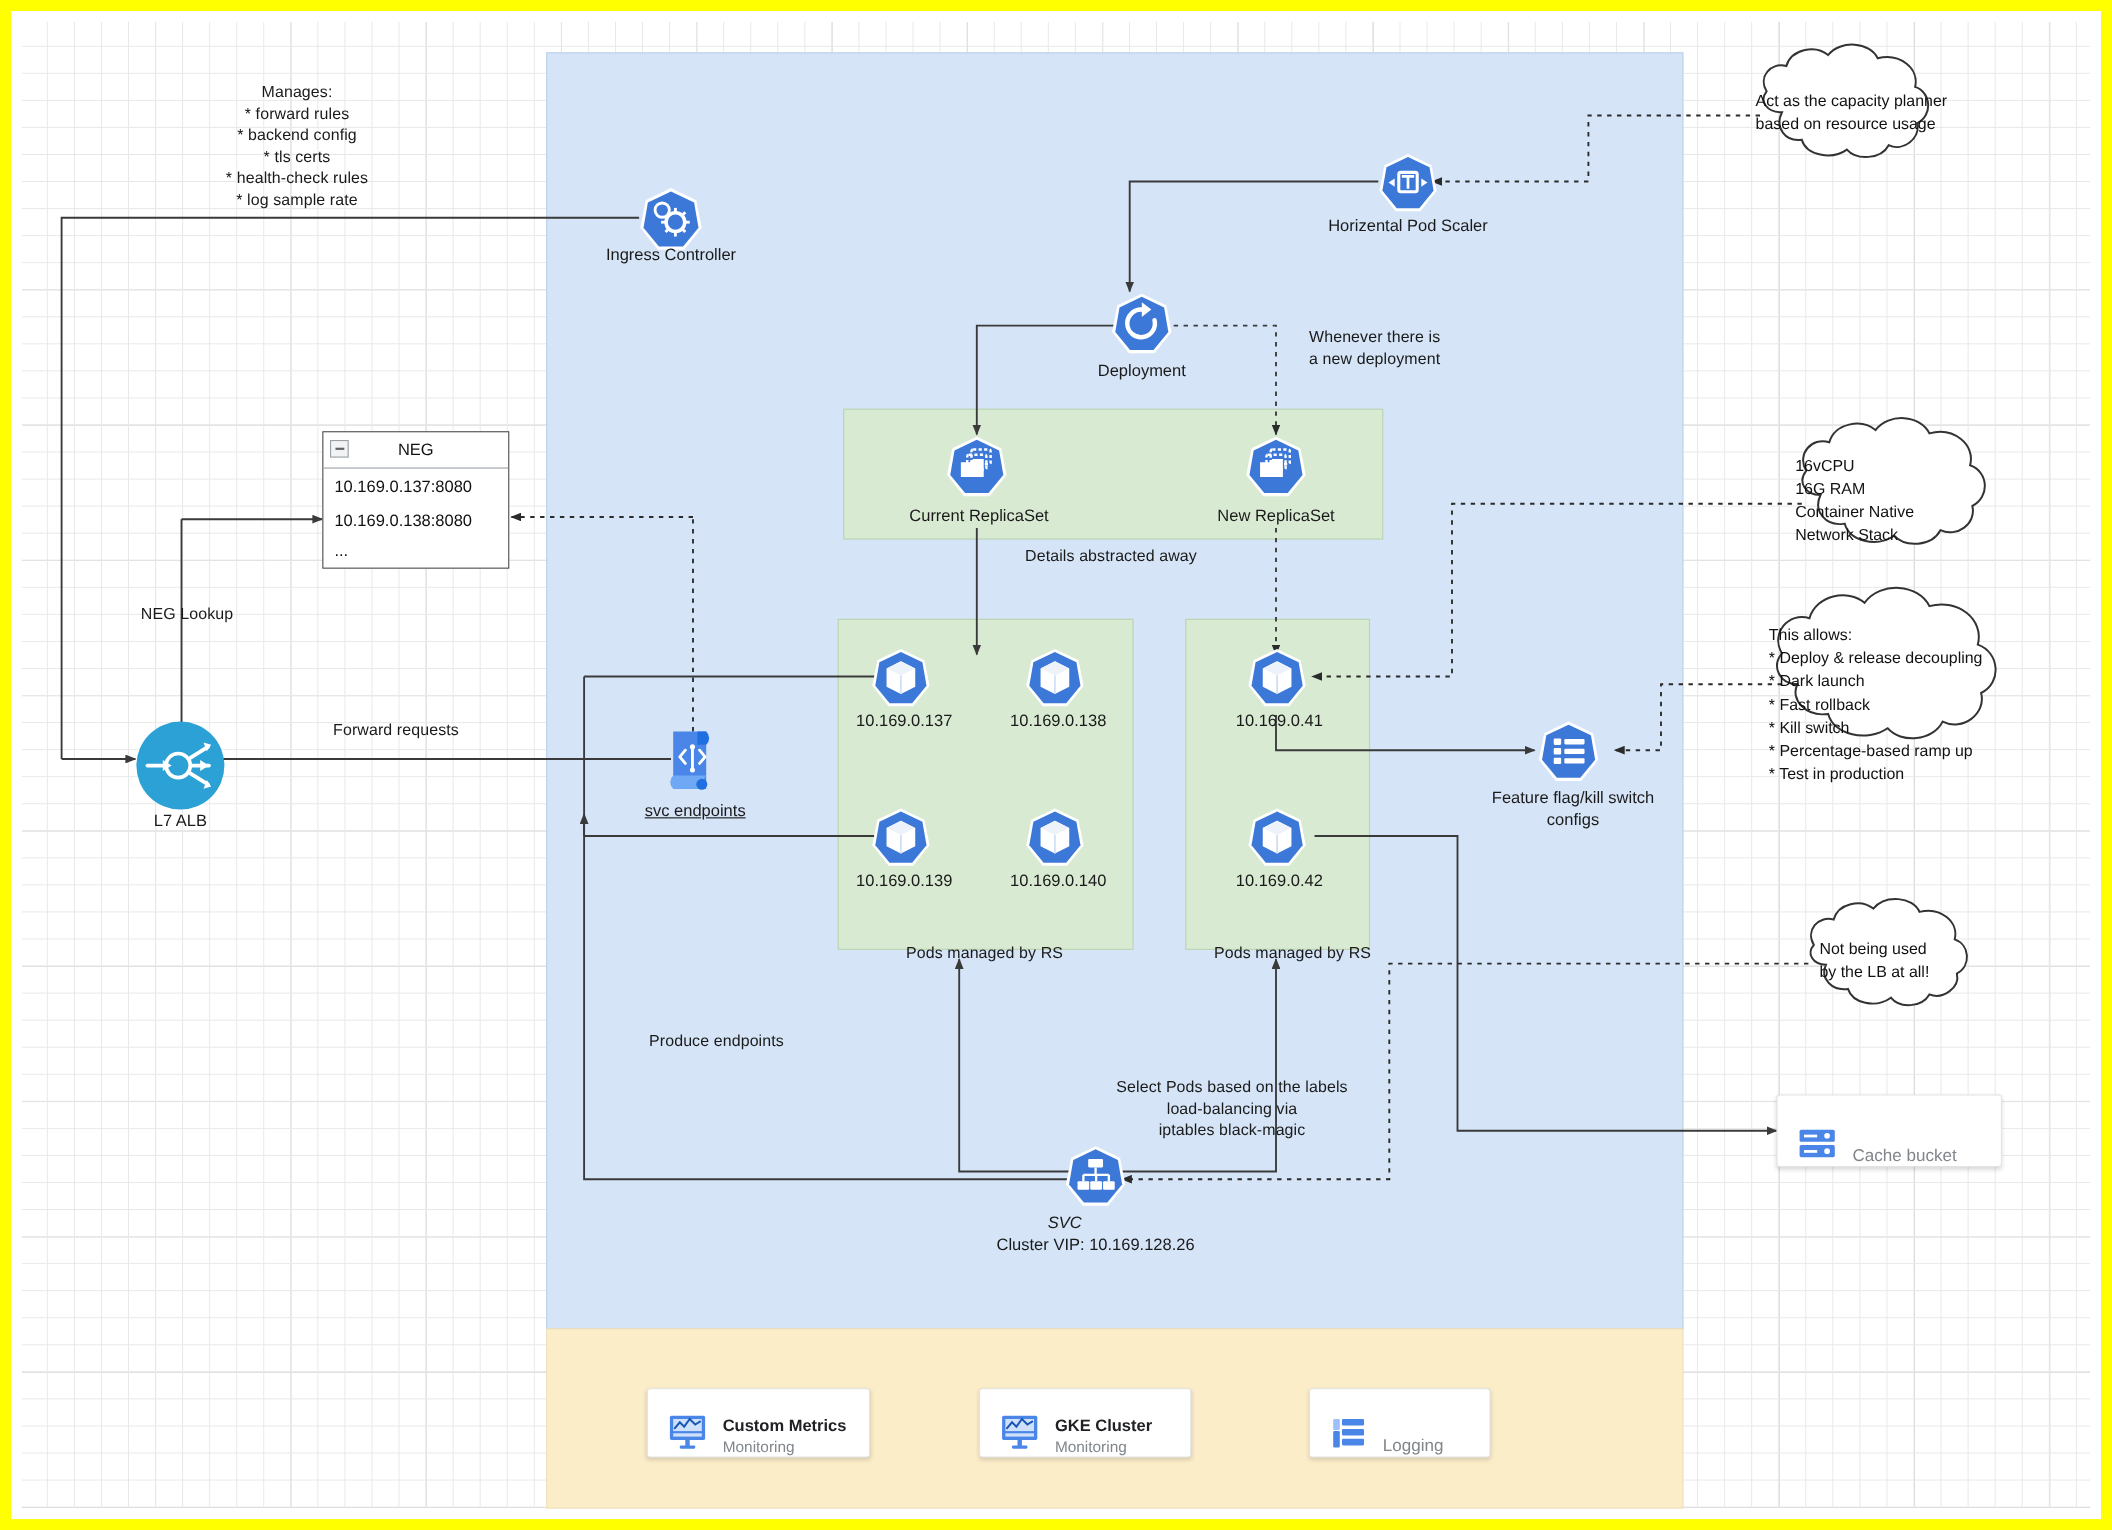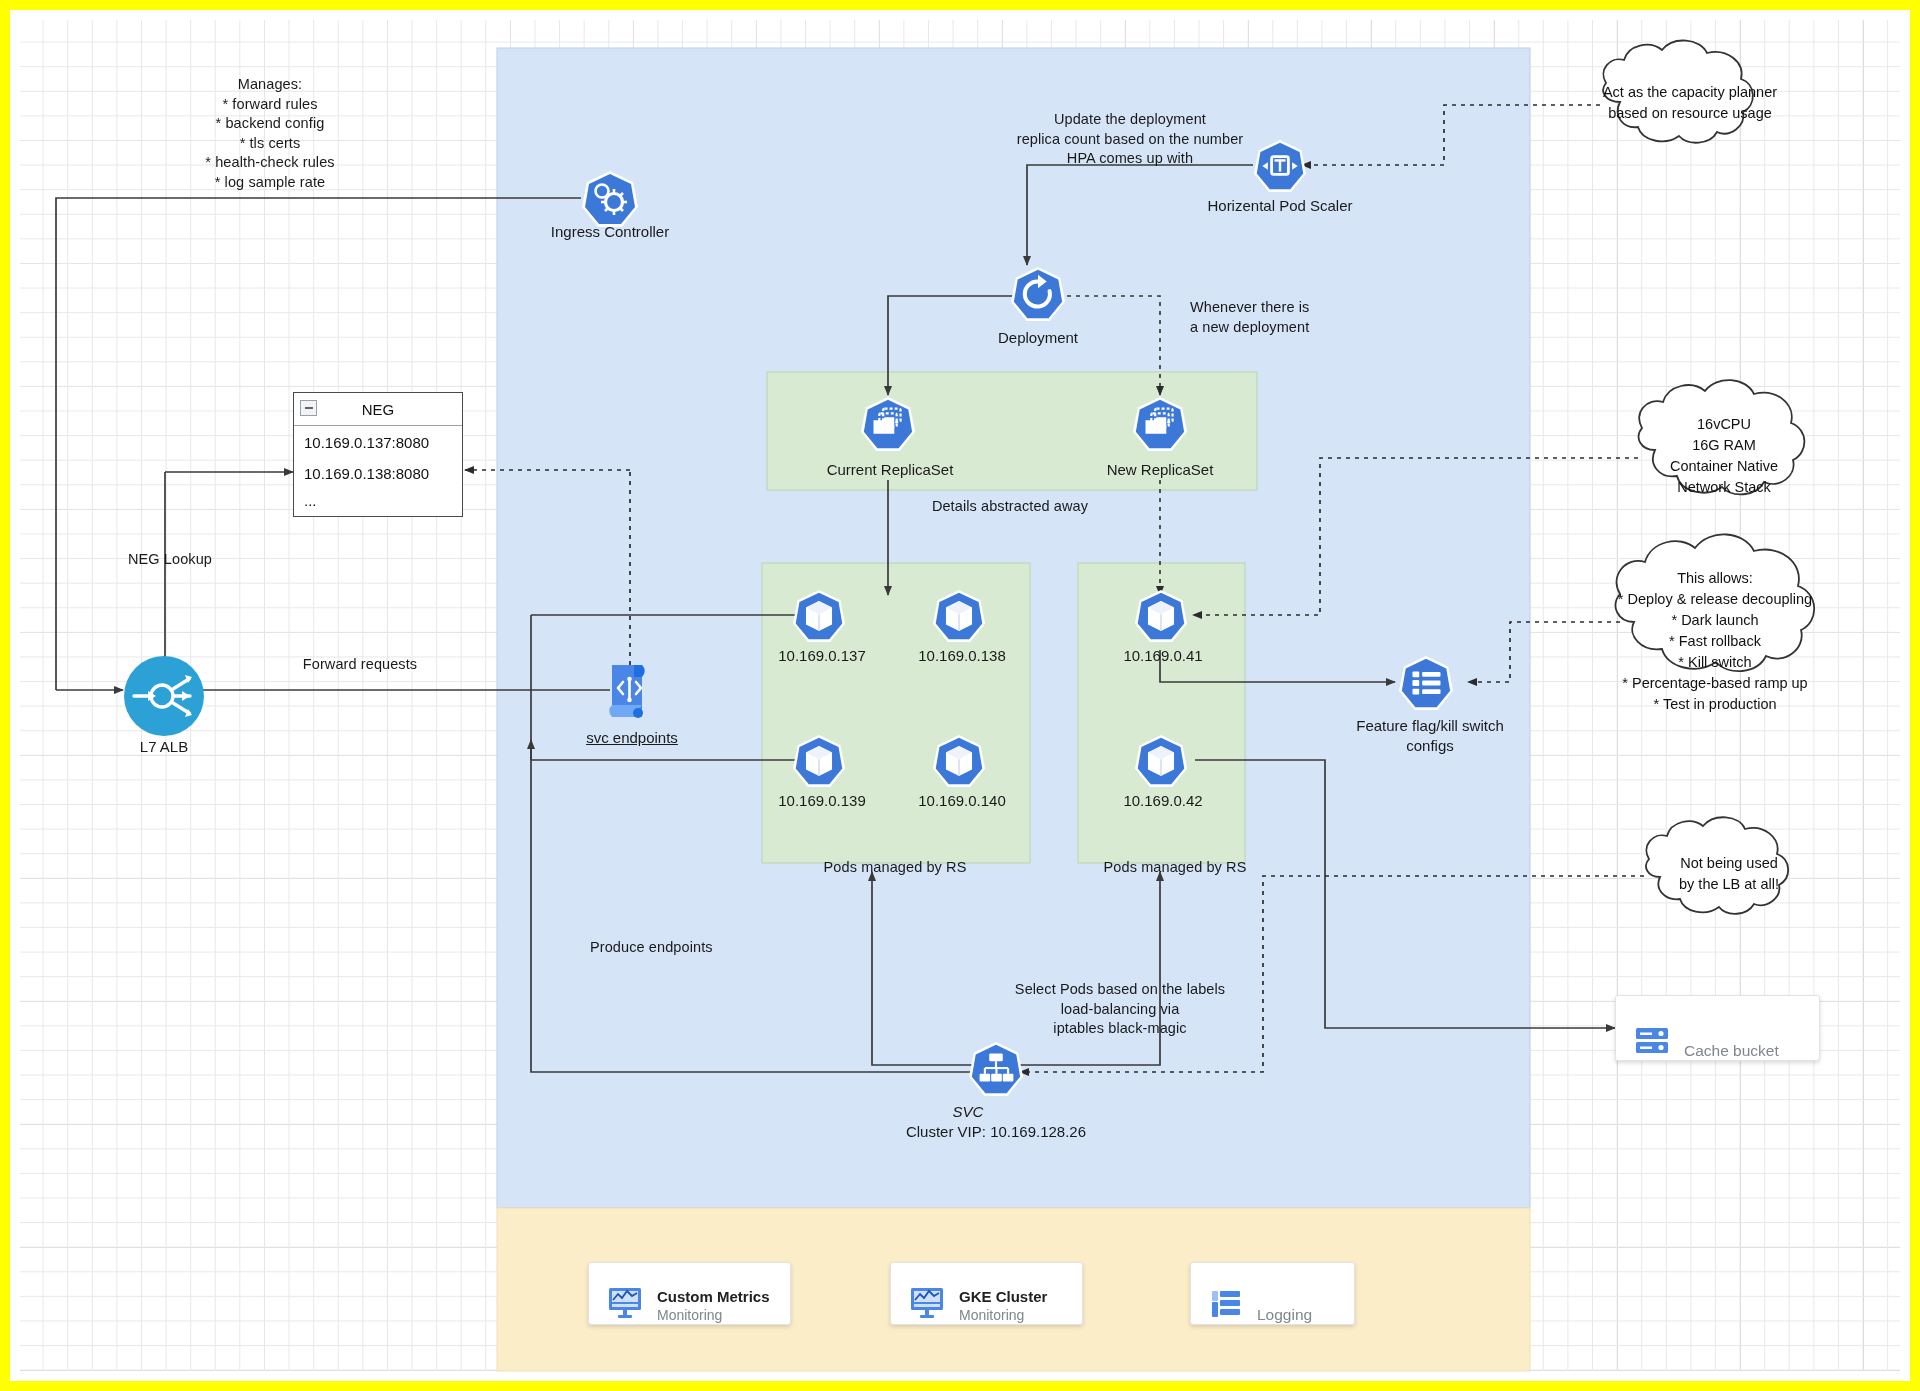--- a/index.html
+++ b/index.html
@@ -12,21 +12,21 @@
           linear-gradient(to bottom,#e8e8e8 1px,transparent 1px),
           linear-gradient(to right,#d0d0d0 1px,transparent 1px),
           linear-gradient(to bottom,#d0d0d0 1px,transparent 1px);
         background-size:24.6px 24.6px,24.6px 24.6px,123px 123px,123px 123px;
         background-position:-2px -3px,-2px -3px,-2px -3px,-2px -3px;}
   svg.layer{position:absolute;left:0;top:0;width:1920px;height:1391px;overflow:visible;}
   .lbl{position:absolute;font-size:14.5px;color:#1a1a1a;line-height:1.35;text-align:center;
        white-space:pre-line;letter-spacing:.1px;}
   .node-cap{position:absolute;font-size:15px;color:#1a1a1a;text-align:center;line-height:1.3;}
   .icon{position:absolute;}
-  .cloudtext{position:absolute;text-align:center;font-size:14.5px;color:#111;line-height:1.45;
+  .cloudtext{position:absolute;font-size:14.5px;color:#111;line-height:1.45;
              white-space:pre-line;}
   .negbox{position:absolute;background:#fff;border:1.6px solid #4a4a4a;box-sizing:border-box;}
   .neg-head{height:32px;border-bottom:1.4px solid #9aa0a6;display:flex;align-items:center;
             justify-content:center;position:relative;font-size:15px;color:#111;}
   .neg-min{position:absolute;left:6px;top:7px;width:15px;height:14px;border:1px solid #9aa0a6;
            background:#f1f3f4;display:flex;align-items:center;justify-content:center;}
   .neg-min i{display:block;width:8px;height:2px;background:#5f6368;}
   .neg-row{padding:8px 10px 6px 10px;font-size:15px;color:#111;}
   .card{position:absolute;background:#fff;border:1px solid #e3e3e3;border-radius:3px;
         box-shadow:0 2px 4px rgba(0,0,0,.14);display:flex;align-items:flex-end;gap:14px;
@@ -133,23 +133,20 @@
                C1656,891 1644,880 1650,867 Z" fill="#ffffff" stroke="#333" stroke-width="1.8"></path>
     </g>
   </svg>
 
   <div class="lbl" style="left:160px;top:65px;width:200px;">Manages:
 * forward rules
 * backend config
 * tls certs
 * health-check rules
 * log sample rate</div>
-  <div class="lbl" style="left:960px;top:100px;width:320px;">Update the deployment
-replica count based on the number
-HPA comes up with</div>
   <div class="lbl" style="left:1180px;top:288px;width:200px;text-align:left;">Whenever there is
 a new deployment</div>
   <div class="lbl" style="left:870px;top:487px;width:260px;">Details abstracted away</div>
   <div class="lbl" style="left:118px;top:540px;width:160px;text-align:left;">NEG Lookup</div>
   <div class="lbl" style="left:220px;top:645px;width:260px;">Forward requests</div>
   <div class="lbl" style="left:580px;top:928px;width:200px;text-align:left;">Produce endpoints</div>
   <div class="lbl" style="left:760px;top:848px;width:250px;">Pods managed by RS</div>
   <div class="lbl" style="left:1040px;top:848px;width:250px;">Pods managed by RS</div>
   <div class="lbl" style="left:960px;top:970px;width:300px;">Select Pods based on the labels
 load-balancing via

